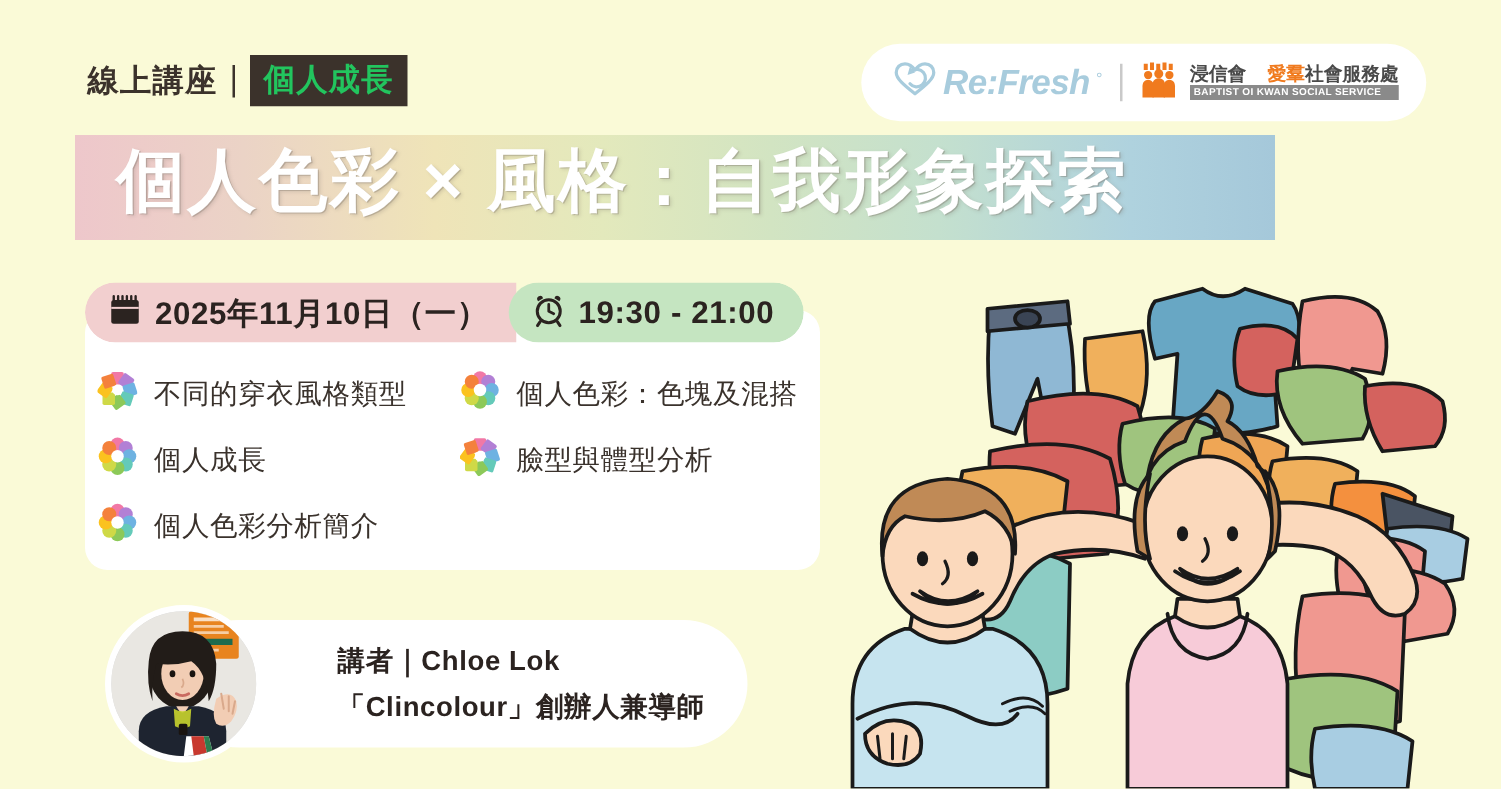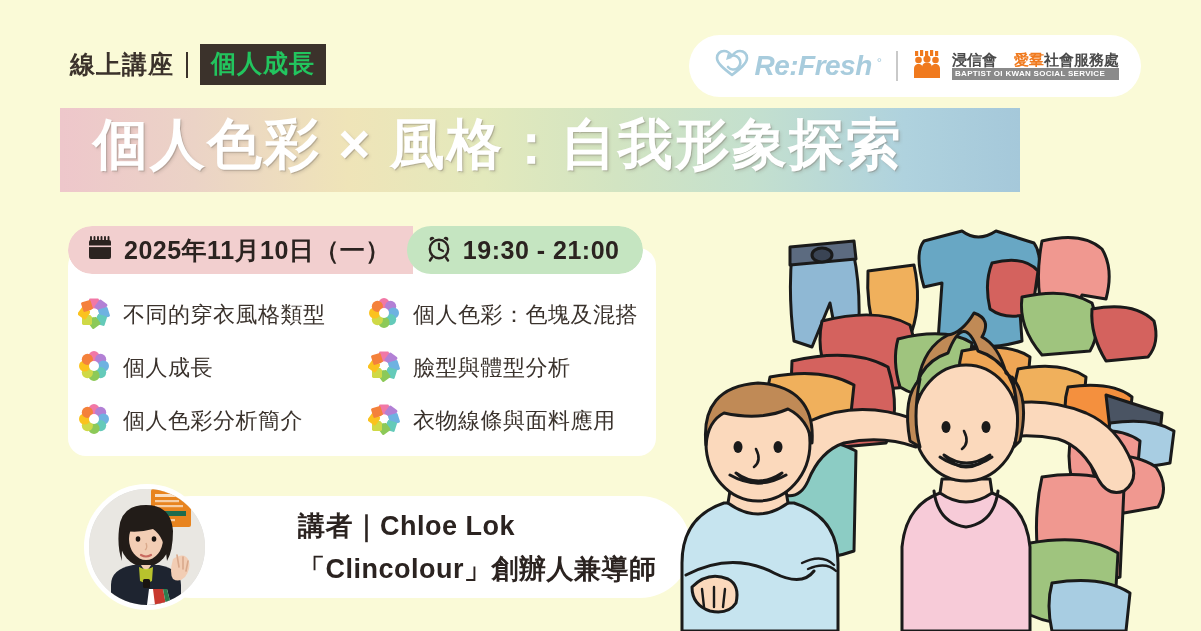--- a/index.html
+++ b/index.html
@@ -263,26 +263,25 @@
     border-radius: 51px;
     display: flex;
     flex-direction: column;
     justify-content: center;
     gap: 7px;
     padding-left: 130px;
     padding-right: 34px;
   }
 
   .speaker-line {
-    font-size: 27px;
+    font-size: 22px;
     font-weight: bold;
     color: #2B2320;
     letter-spacing: 0.5px;
     white-space: nowrap;
-    margin-left: 28px;
   }
 
   .avatar {
     position: relative;
     z-index: 3;
     width: 126px;
     height: 126px;
     border-radius: 50%;
     border: 5px solid #FFFFFF;
     overflow: hidden;
@@ -481,38 +480,20 @@
             <circle cx="9.4" cy="22.6" r="5.6" fill="#C9D42E"></circle>
             <circle cx="6.6" cy="16" r="5.6" fill="#FBBA00"></circle>
             <circle cx="9.4" cy="9.4" r="5.6" fill="#F37021"></circle>
           </g>
           <circle cx="16" cy="16" r="5" fill="#FFFFFF"></circle>
         </svg>
       </span>
       <span class="bullet-label">個人色彩分析簡介</span>
     </div>
 
-    <div class="bullet">
-      <span class="rosette">
-        <svg width="32" height="32" viewBox="0 0 32 32">
-          <g opacity="0.88">
-            <rect x="11" y="1.5" width="10" height="10" rx="1.4" fill="#F0669A" transform="rotate(0 16 6.5)"></rect>
-            <rect x="18" y="4" width="10" height="10" rx="1.4" fill="#A86FD0" transform="rotate(36 23 9)"></rect>
-            <rect x="21" y="11" width="10" height="10" rx="1.4" fill="#5BA8DE" transform="rotate(72 26 16)"></rect>
-            <rect x="18" y="18" width="10" height="10" rx="1.4" fill="#4FC3B0" transform="rotate(108 23 23)"></rect>
-            <rect x="11" y="20.5" width="10" height="10" rx="1.4" fill="#7DC242" transform="rotate(144 16 25.5)"></rect>
-            <rect x="4" y="18" width="10" height="10" rx="1.4" fill="#C9D42E" transform="rotate(180 9 23)"></rect>
-            <rect x="1" y="11" width="10" height="10" rx="1.4" fill="#FBBA00" transform="rotate(216 6 16)"></rect>
-            <rect x="4" y="4" width="10" height="10" rx="1.4" fill="#F37021" transform="rotate(252 9 9)"></rect>
-          </g>
-          <circle cx="16" cy="16" r="4.2" fill="#FFFFFF"></circle>
-        </svg>
-      </span>
-      <span class="bullet-label">衣物線條與面料應用</span>
-    </div>
 
   </div>
 
   <div class="speaker">
 
     <div class="speaker-pill">
       <span class="speaker-line">講者｜Chloe Lok</span>
       <span class="speaker-line">「Clincolour」創辦人兼導師</span>
     </div>
 

